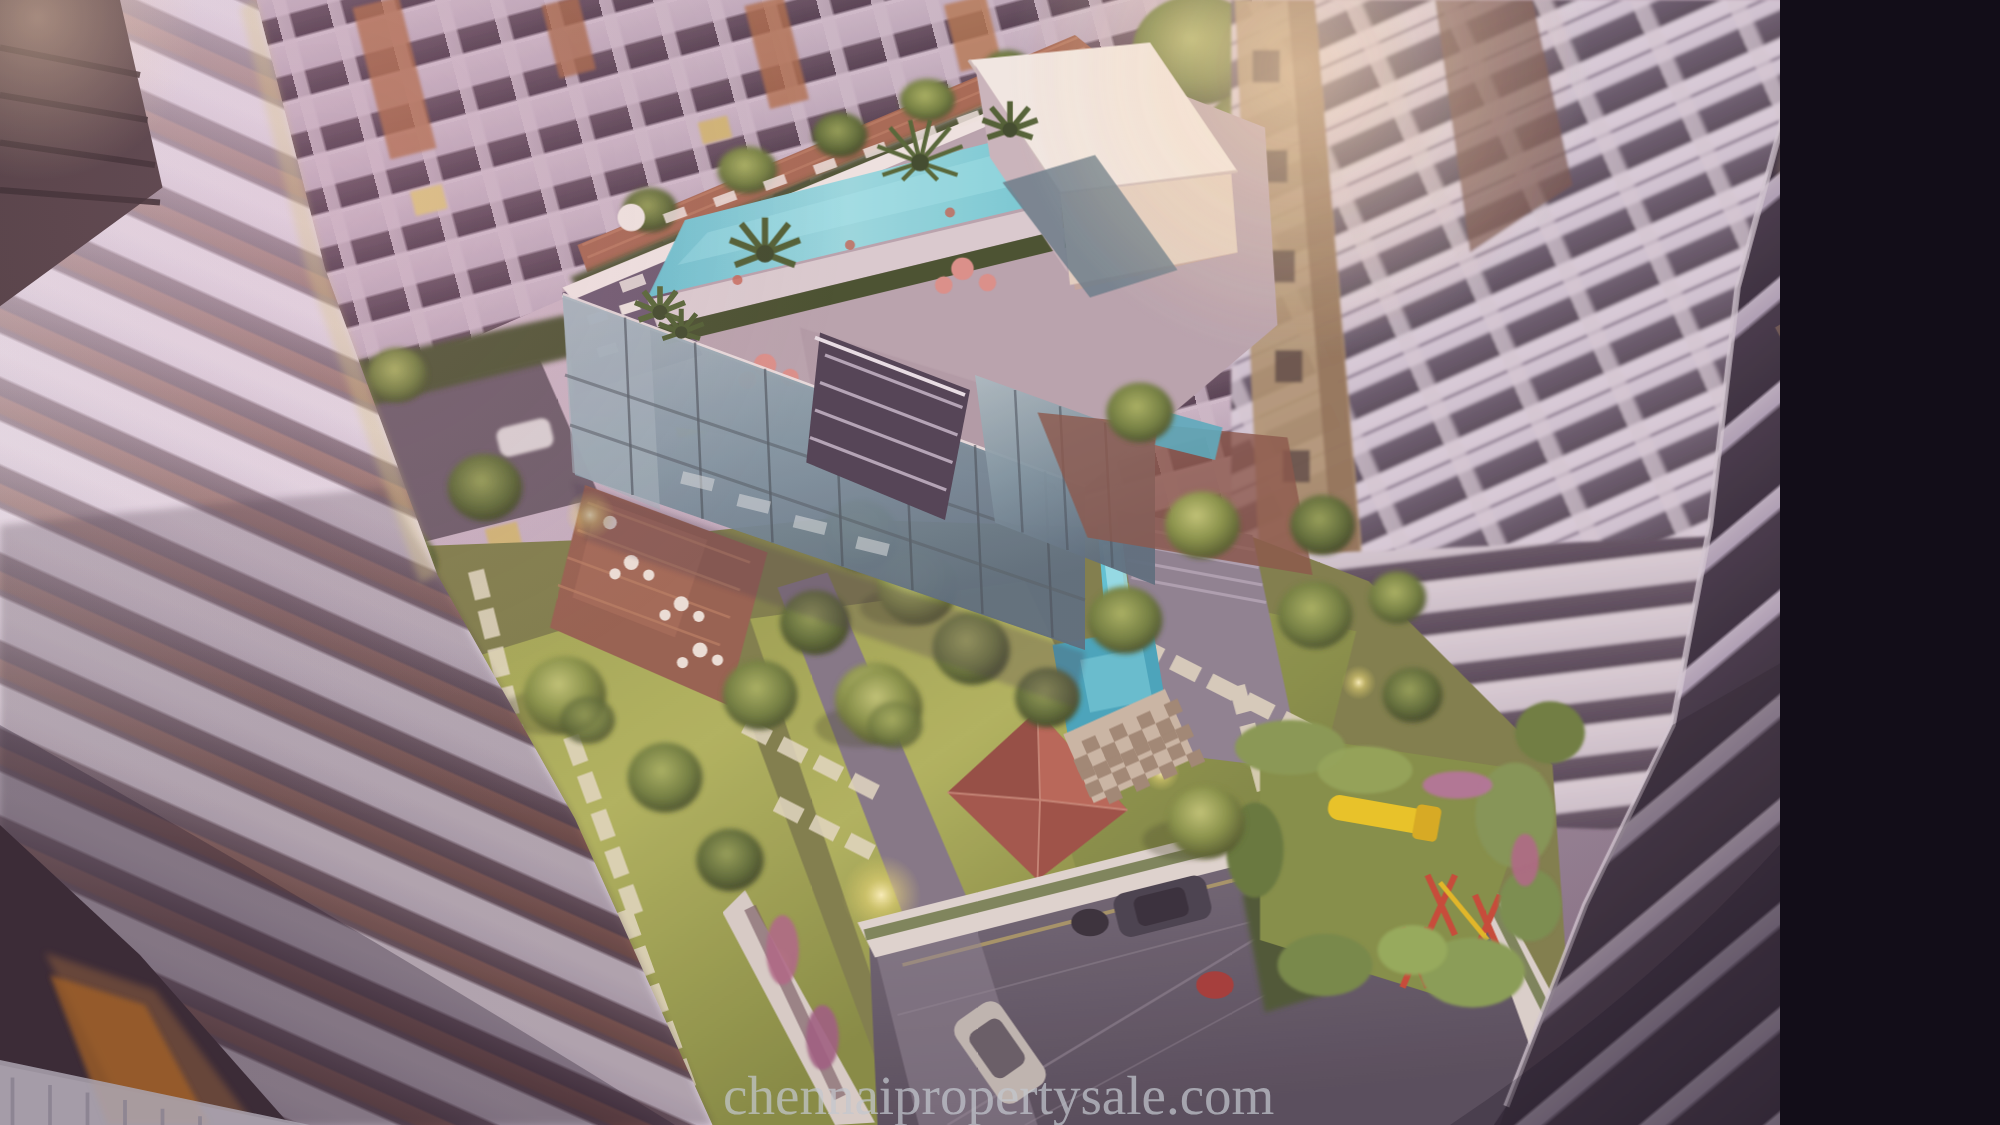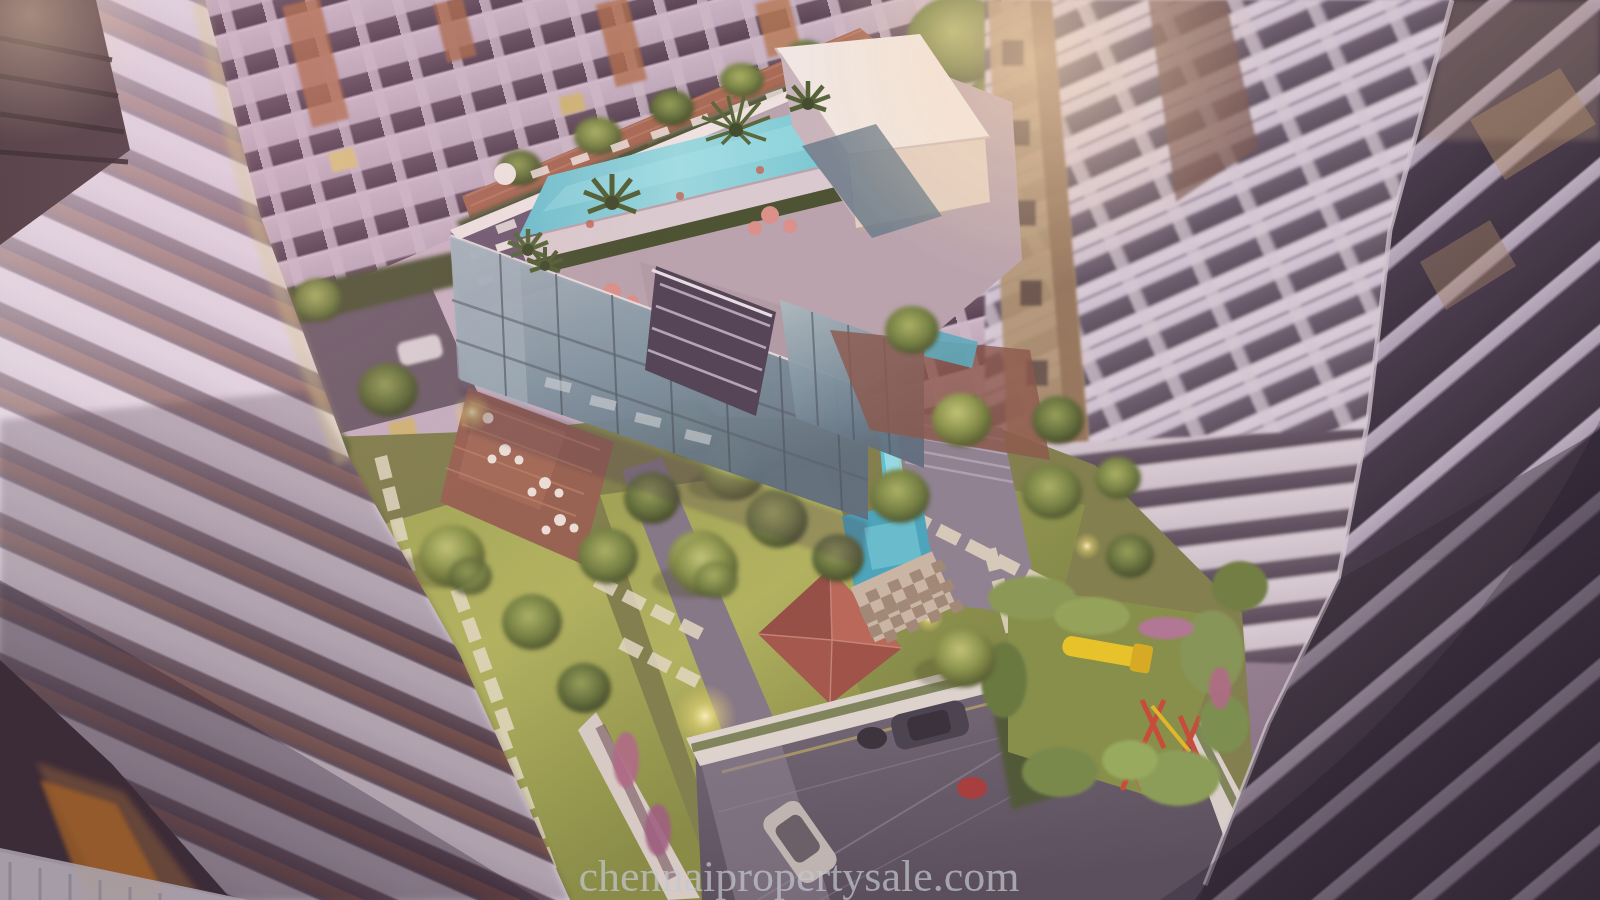--- a/index.html
+++ b/index.html
@@ -1,16 +1,16 @@
 <!DOCTYPE html>
 <html><head>
 <meta charset="utf-8">
 <style>
   html,body{margin:0;padding:0;background:#120d18;}
-  #scene{width:1600px;height:900px;overflow:hidden;position:relative;font-family:"Liberation Serif",serif;}
+  #scene{width:1424px;height:900px;overflow:hidden;position:relative;font-family:"Liberation Serif",serif;}
 </style>
 </head>
 <body>
 <div id="scene">
 <svg width="1600" height="900" viewBox="0 0 1600 900">
 <defs>
   <linearGradient id="bgGrad" x1="0" y1="0" x2="1" y2="1">
     <stop offset="0" stop-color="#d8c3cd"></stop>
     <stop offset="0.5" stop-color="#b9a6bb"></stop>
     <stop offset="1" stop-color="#5a4a60"></stop>

